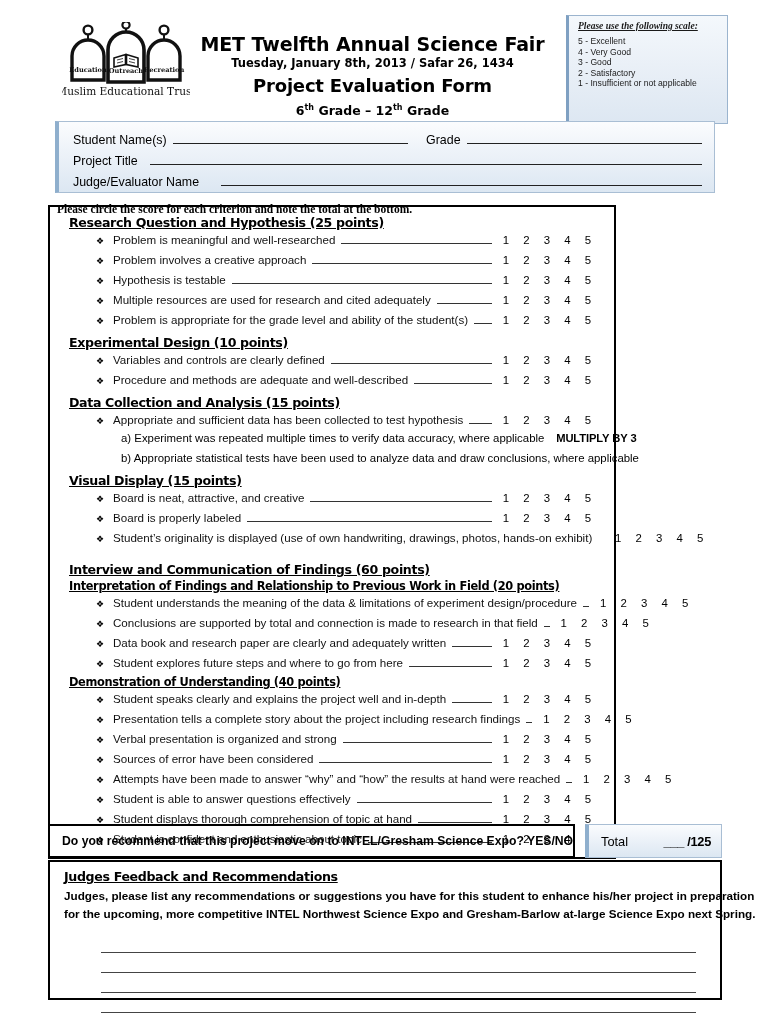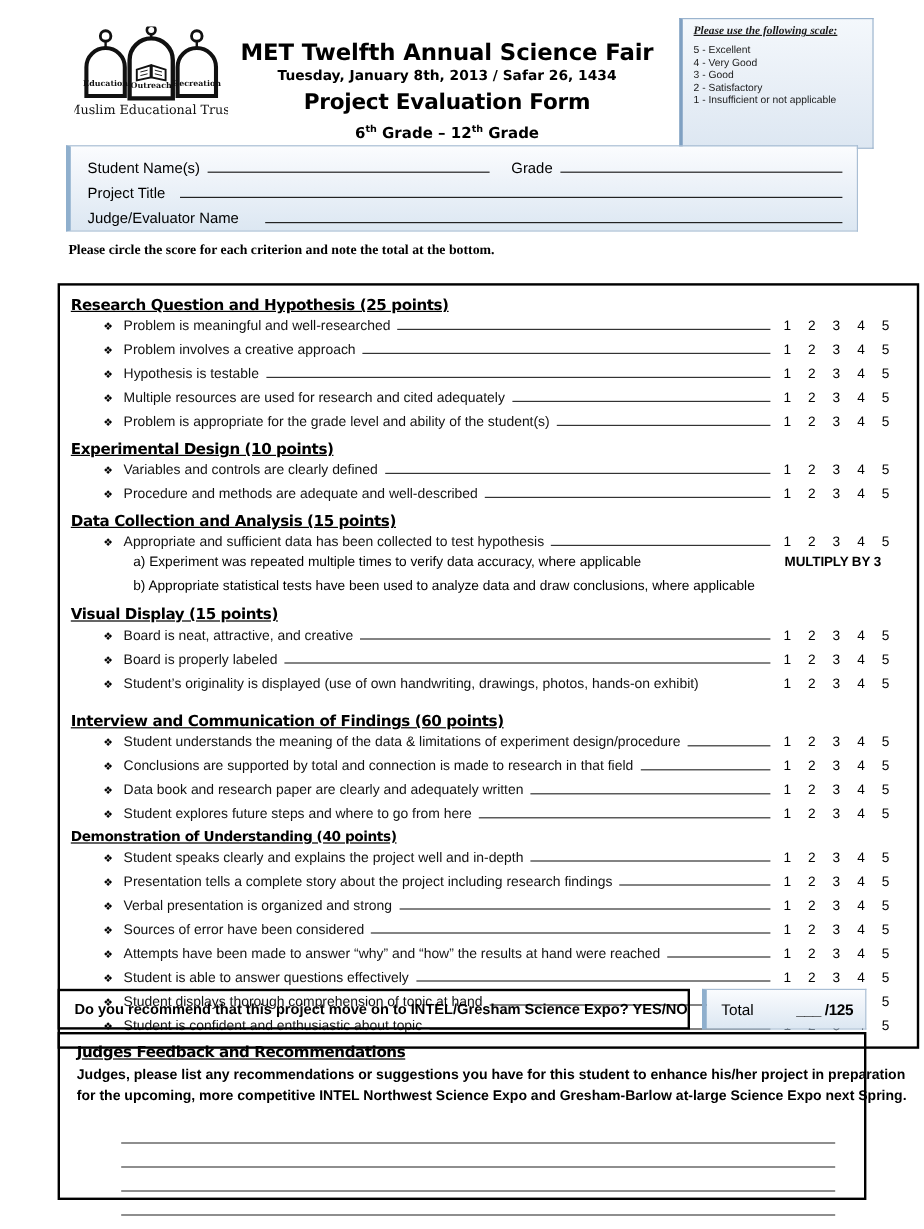--- a/index.html
+++ b/index.html
@@ -120,24 +120,24 @@
     position: absolute;
     left: 57px; top: 203px;
     font-family: "Liberation Serif", serif;
     font-weight: 700;
     font-size: 11.5px;
   }
 
   
   .criteria-box {
     position: absolute;
-    left: 48px; top: 236px;
-    width: 718px;
+    left: 48px; top: 205px;
+    width: 568px;
     border: 2px solid #000;
-    padding: 5px 0 6px 0;
+    padding: 5px 0 6px 10px;
   }
   .sec-head {
     font-family: "DejaVu Sans", sans-serif;
     font-weight: 700;
     font-size: 12.6px;
     letter-spacing: -0.35px;
     text-decoration: underline;
     margin: 3px 0 2px 9px;
     white-space: nowrap;
   }
@@ -484,20 +484,21 @@
       <span>2</span>
       <span>3</span>
       <span>4</span>
       <span>5</span>
     </span>
   </div>
 
   <div class="spacer8"></div>
 
   <div class="sec-head">Interview and Communication of Findings (60 points)</div>
+  <div class="sec-head sub">Interpretation of Findings and Relationship to Previous Work in Field (20 points)</div>
   <div class="crit">
     <span class="bullet">❖</span>
     <span class="crit-text">Student understands the meaning of the data &amp; limitations of experiment design/procedure</span>
     <span class="crit-rule"></span>
     <span class="scores">
       <span>1</span>
       <span>2</span>
       <span>3</span>
       <span>4</span>
       <span>5</span>

